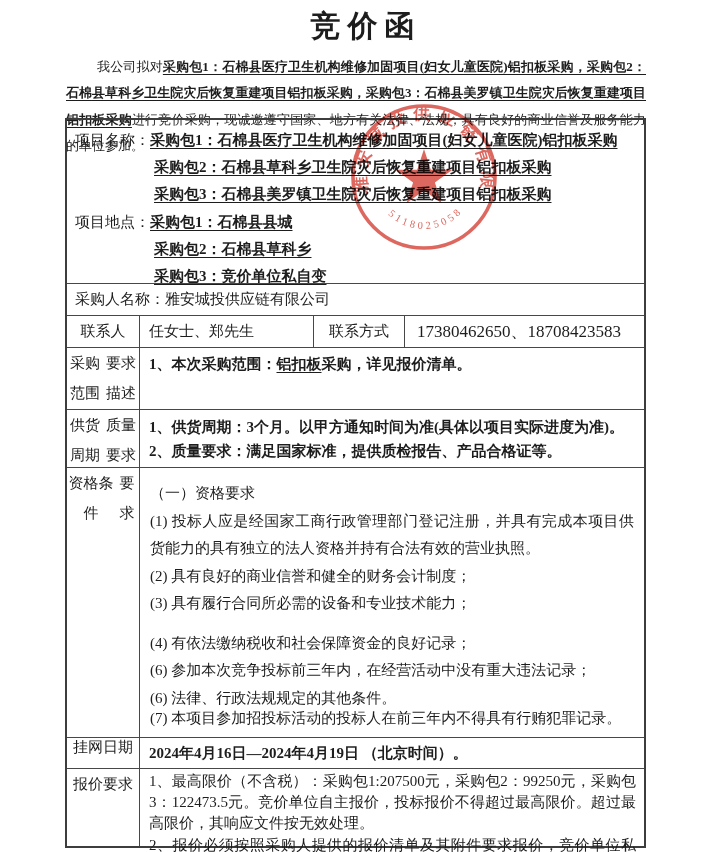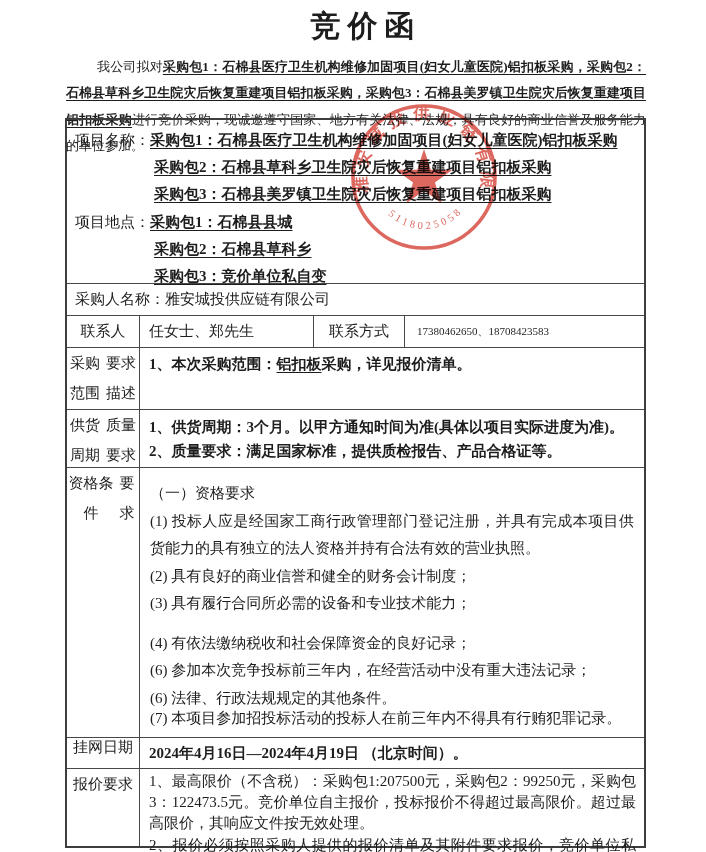--- a/index.html
+++ b/index.html
@@ -38,21 +38,21 @@
   .pline.cont{margin-left:79px;}
   
   .r-purch{height:32px;}
   .r-purch .cell{display:flex;align-items:center;padding-left:8px;width:100%;}
   
   .r-contact{height:32px;}
   .r-contact .cell{display:flex;align-items:center;}
   .c-name{flex:0 0 73px;border-right:1.5px solid #474747;justify-content:center;}
   .c-person{flex:0 0 174px;border-right:1.5px solid #474747;padding-left:9px;}
   .c-phlbl{flex:0 0 91px;border-right:1.5px solid #474747;justify-content:center;}
-  .c-phone{flex:1;padding-left:12px;font-size:11px;}
+  .c-phone{flex:1;padding-left:12px;font-size:17px;}
   
   .r-scope{height:62px;}
   .r-scope .valcol{padding:7px 8px 0 9px;font-weight:700;}
   
   .r-supply{height:58px;}
   .r-supply .valcol{padding:5px 8px 0 9px;font-weight:700;line-height:24px;}
   
   .r-qual{height:270px;}
   .r-qual .valcol{padding:12px 10px 0 10px;line-height:27.5px;text-align:justify;}
   .r-qual .valcol p{margin:0;}

